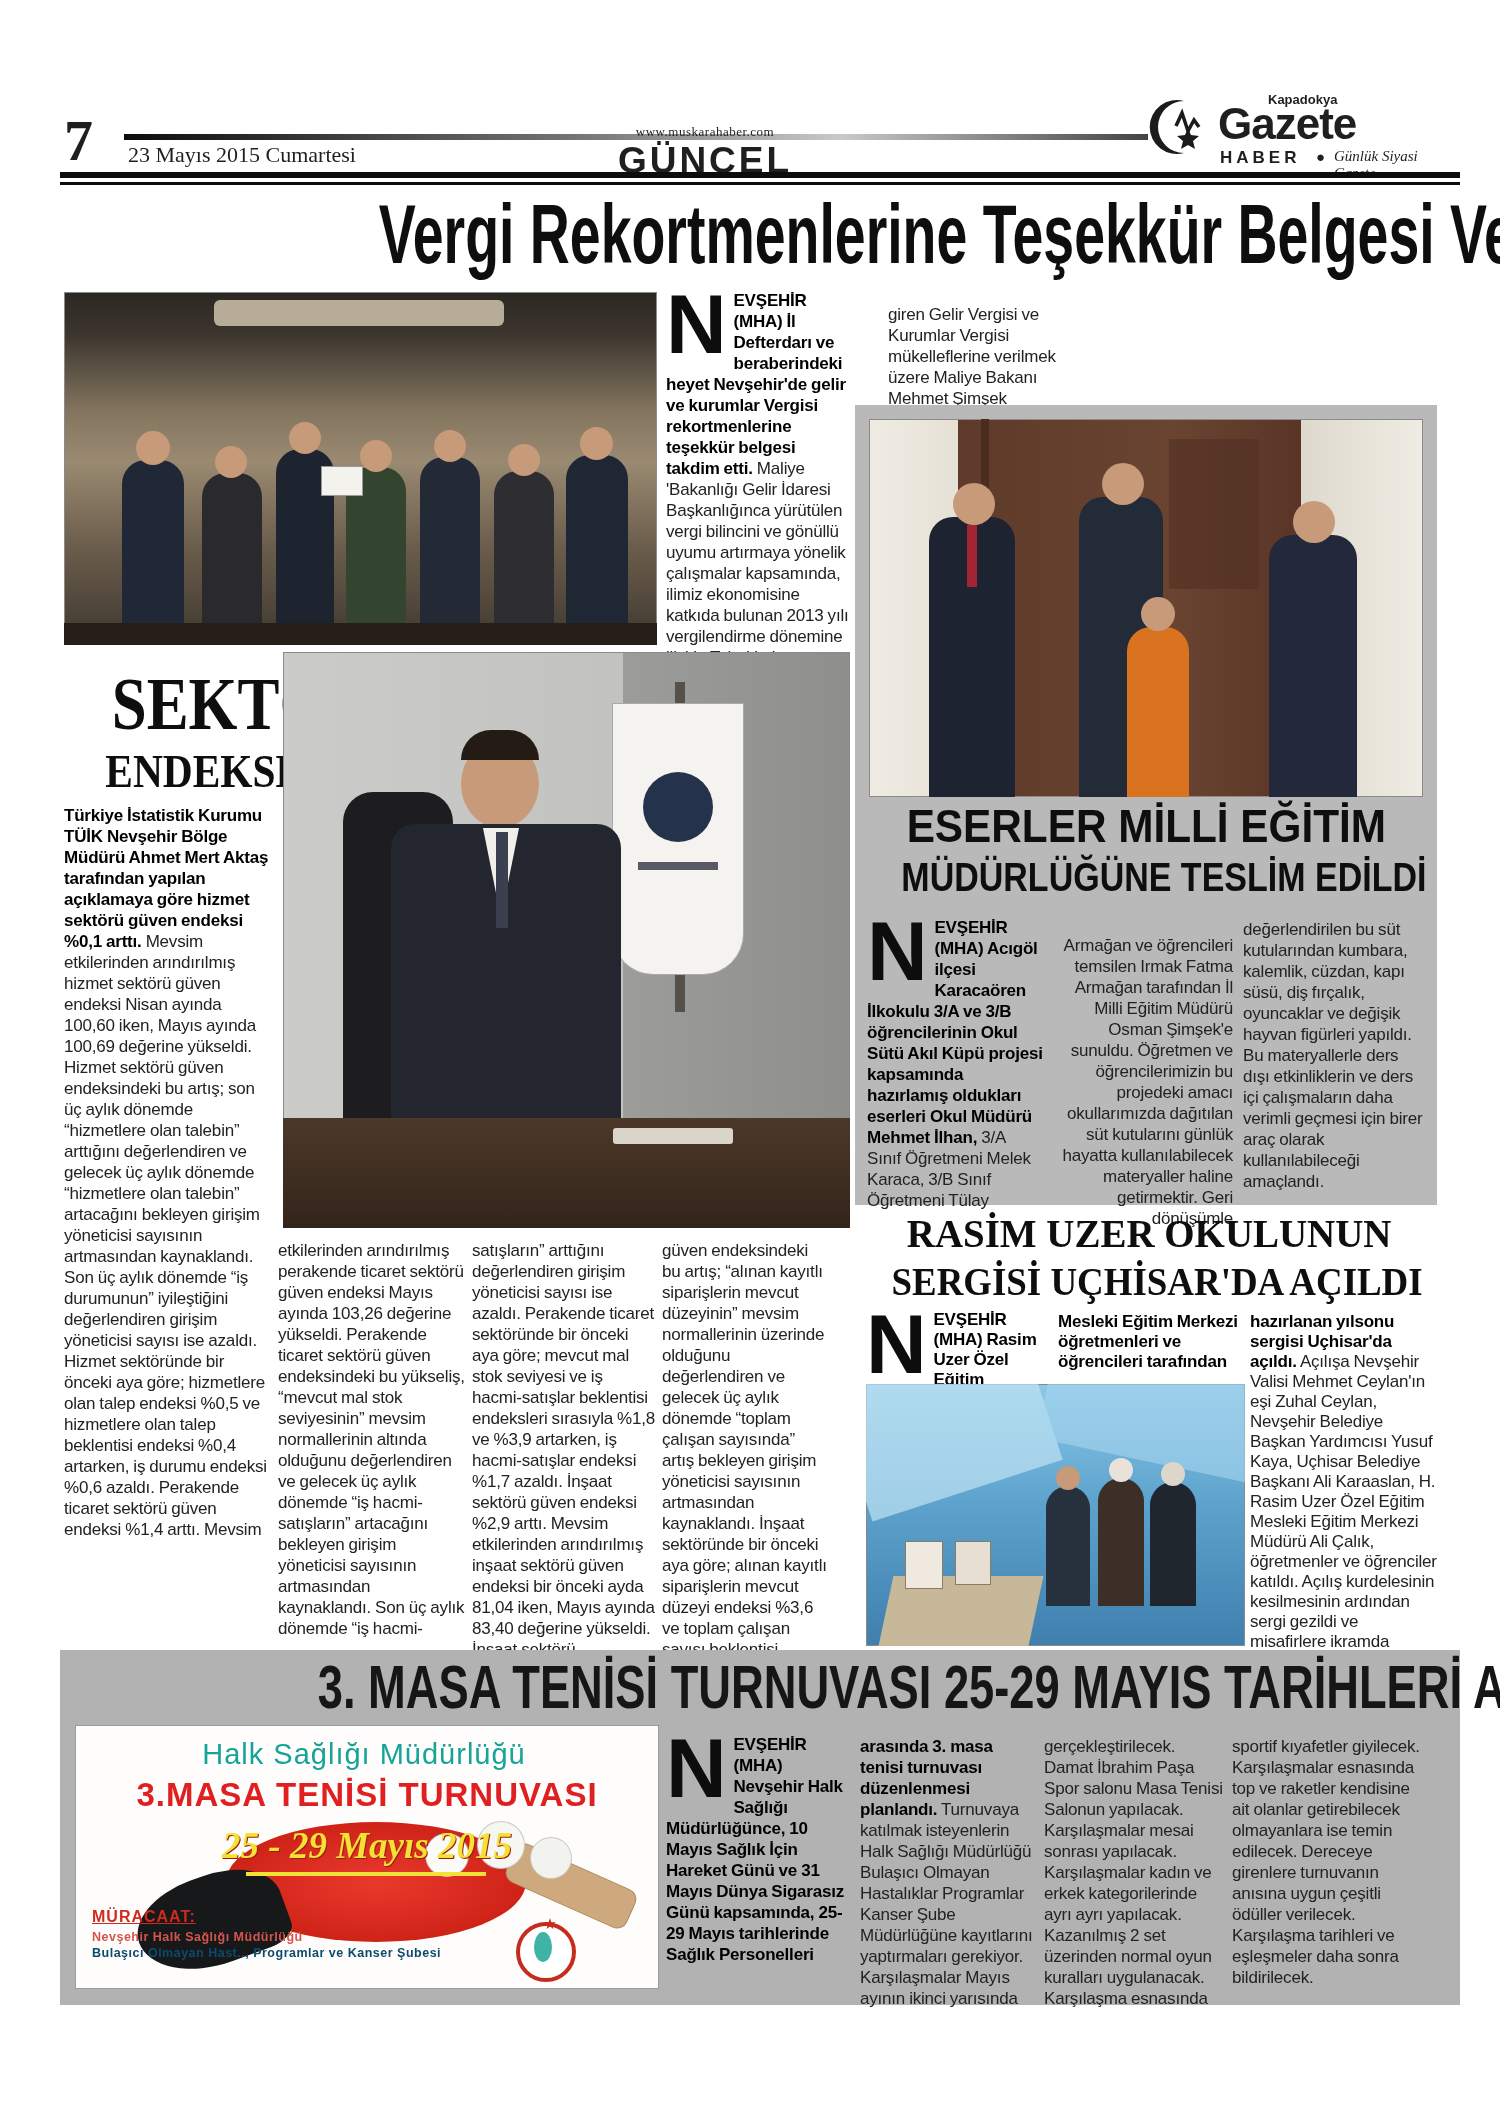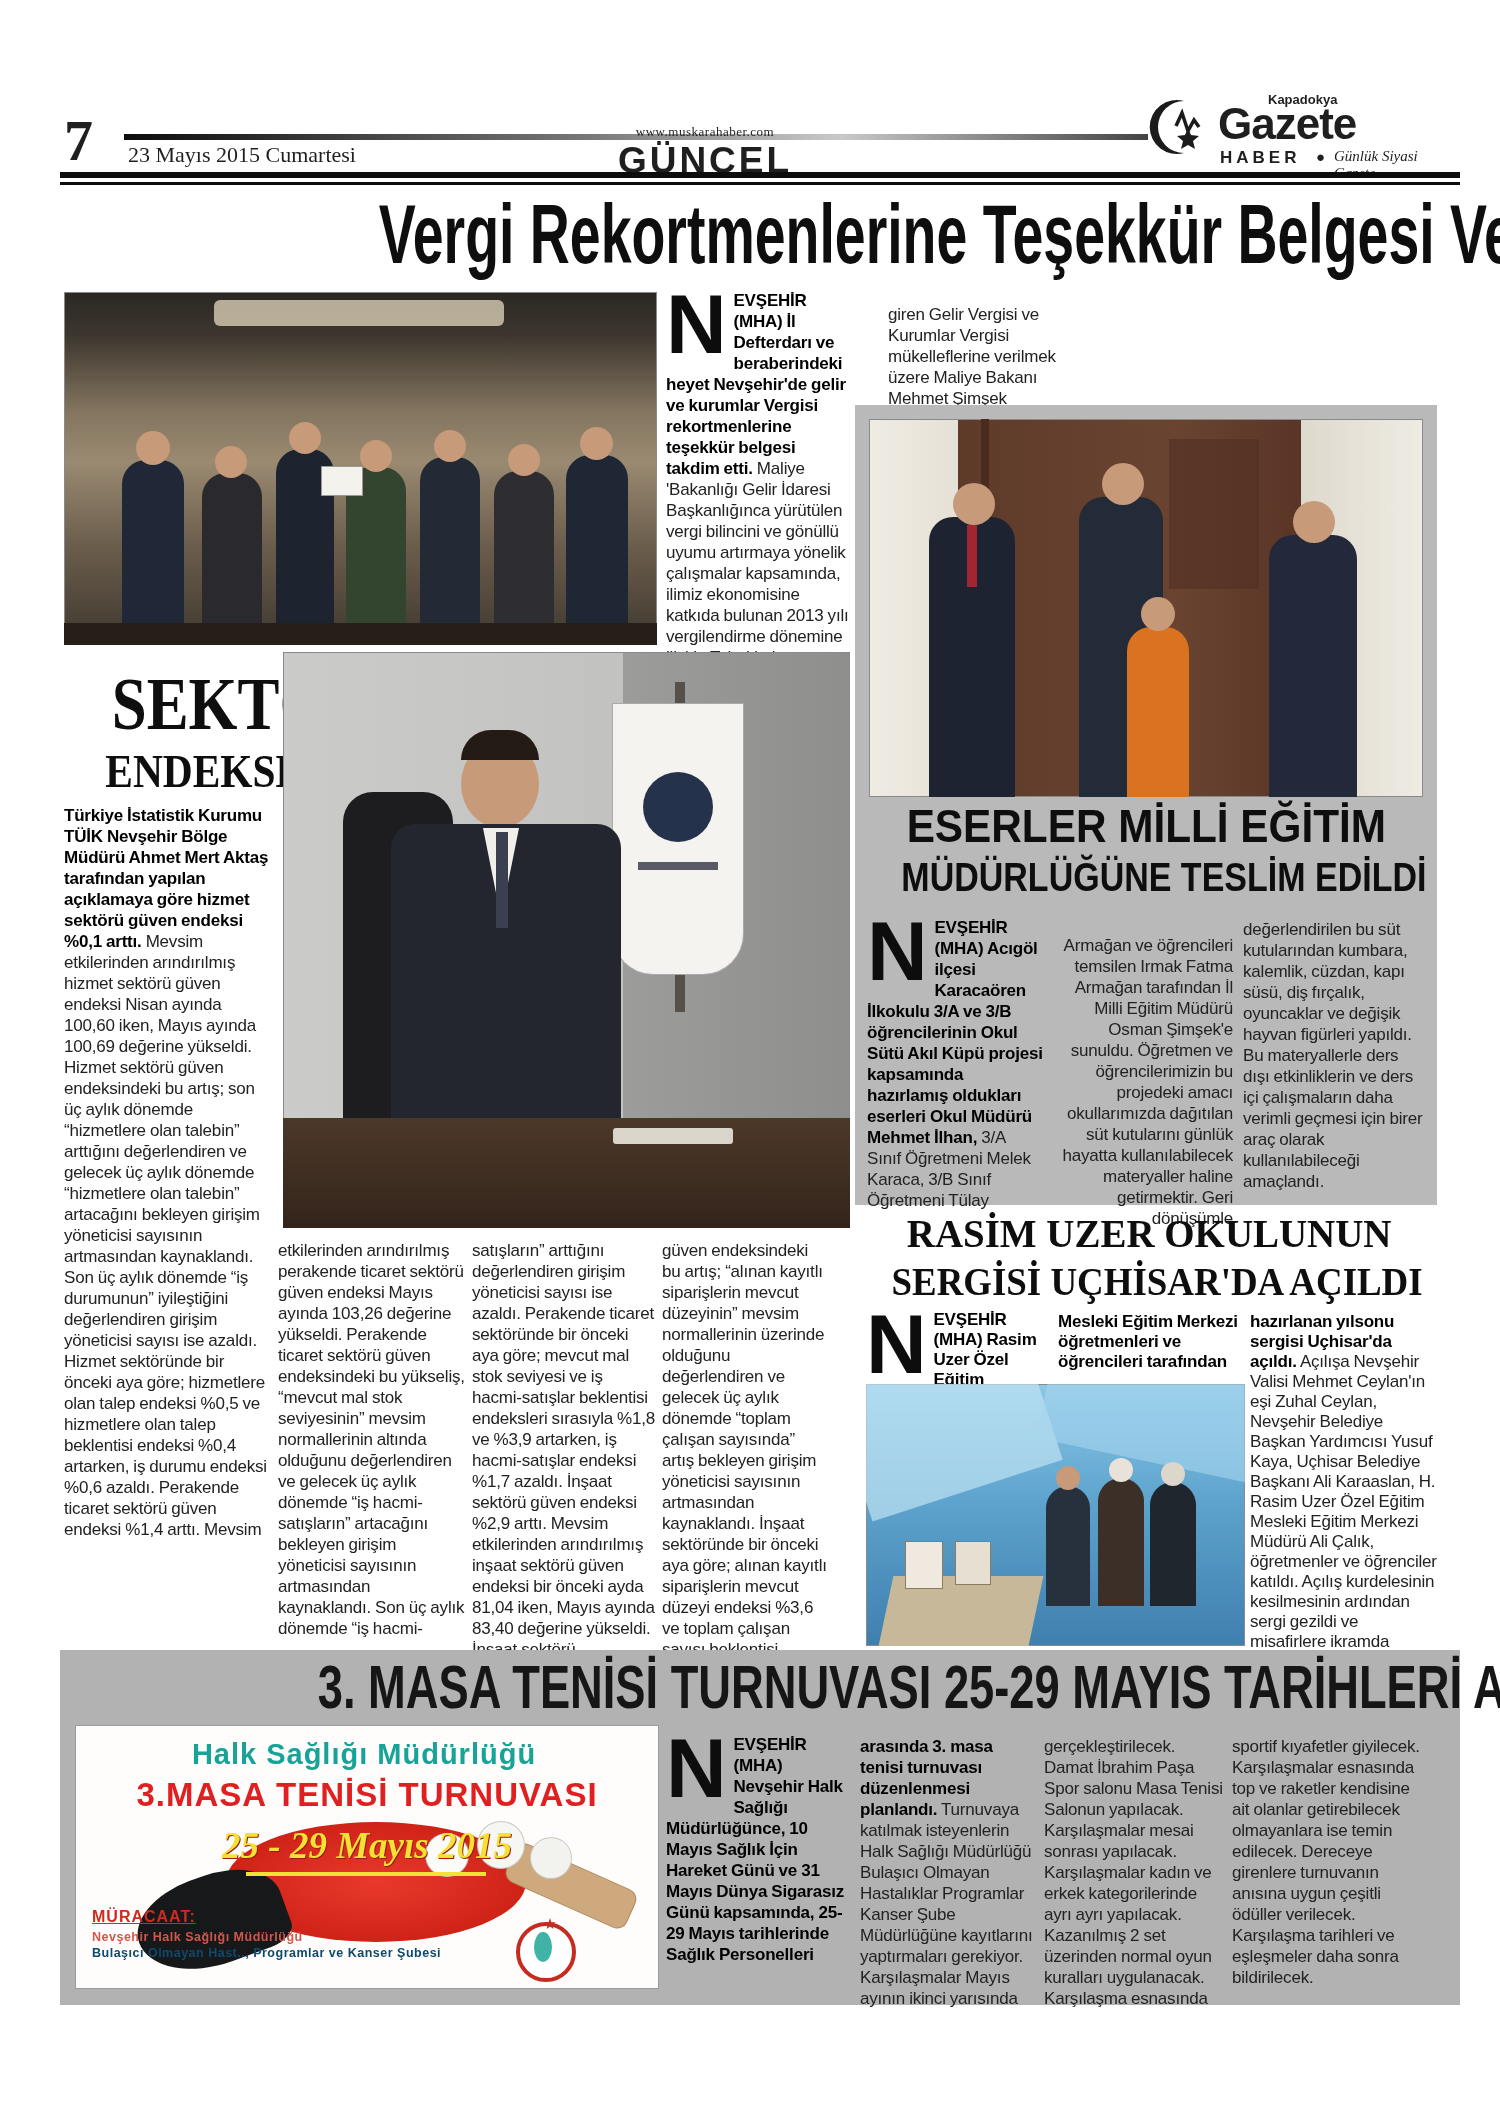--- a/index.html
+++ b/index.html
@@ -187,21 +187,21 @@
     <div class="shape" style="left:40px;bottom:58px;width:36px;height:46px;background:#efe9df;box-shadow:0 0 0 1px #8b7b5f;"></div>
     <div class="shape" style="left:90px;bottom:62px;width:34px;height:42px;background:#e7e0d2;box-shadow:0 0 0 1px #8b7b5f;"></div>
   </div>
 
   <div class="abs banner" style="left:60px;top:1650px;width:1400px;height:355px;">
     <div class="cond abs" style="left:0;top:2px;width:1400px;font-size:62px;line-height:70px;color:#161616;">
       <span class="sq" style="transform:scaleX(.73);">3. MASA TENİSİ TURNUVASI 25-29 MAYIS TARİHLERİ ARASINDA</span>
     </div>
 
     <div class="abs poster" style="left:16px;top:76px;width:582px;height:262px;overflow:hidden;">
-      <div class="abs" style="left:0;top:12px;width:576px;text-align:center;font-size:29px;font-weight:bold;color:#17a398;letter-spacing:1px;">Halk Sağlığı Müdürlüğü</div>
+      <div class="abs" style="left:0;top:12px;width:576px;text-align:center;font-size:29px;font-weight:normal;color:#17a398;letter-spacing:1px;">Halk Sağlığı Müdürlüğü</div>
       <div class="abs" style="left:0;top:50px;width:582px;text-align:center;font-size:33px;font-weight:bold;color:#e02020;letter-spacing:1px;">3.MASA TENİSİ TURNUVASI</div>
       <div class="shape" style="left:150px;top:96px;width:300px;height:120px;background:radial-gradient(ellipse at center,#e8392c 0%,#d02318 70%,#b81d13 100%);border-radius:50%;"></div>
       <div class="shape" style="left:60px;top:150px;width:150px;height:90px;background:#17181a;border-radius:50% 50% 20% 60%;transform:rotate(-20deg);"></div>
       <div class="shape" style="left:330px;top:176px;width:170px;height:44px;background:linear-gradient(180deg,#d8b astro;background:#d9b488;border-radius:10px;transform:rotate(32deg);box-shadow:0 0 0 1px #b08a5c;"></div>
       <div class="shape" style="left:430px;top:140px;width:130px;height:40px;background:#cfa97e;border-radius:10px;transform:rotate(24deg);box-shadow:0 0 0 1px #b08a5c;"></div>
       <div class="shape" style="left:350px;top:108px;width:42px;height:42px;background:#fbfbf8;border-radius:50%;box-shadow:0 0 0 1px #c9c9c2;"></div>
       <div class="shape" style="left:402px;top:96px;width:46px;height:46px;background:#f6f6f2;border-radius:50%;box-shadow:0 0 0 1px #c9c9c2;"></div>
       <div class="shape" style="left:455px;top:112px;width:40px;height:40px;background:#f2f2ee;border-radius:50%;box-shadow:0 0 0 1px #c9c9c2;"></div>
       <div class="abs" style="left:0;top:98px;width:582px;text-align:center;font-size:37px;font-weight:bold;font-style:italic;color:#f3e135;font-family:'Liberation Serif',serif;text-shadow:1px 1px 0 #9c1a12;">25 - 29 Mayıs 2015</div>
       <div class="shape" style="left:170px;top:146px;width:240px;height:4px;background:#f3e135;"></div>

